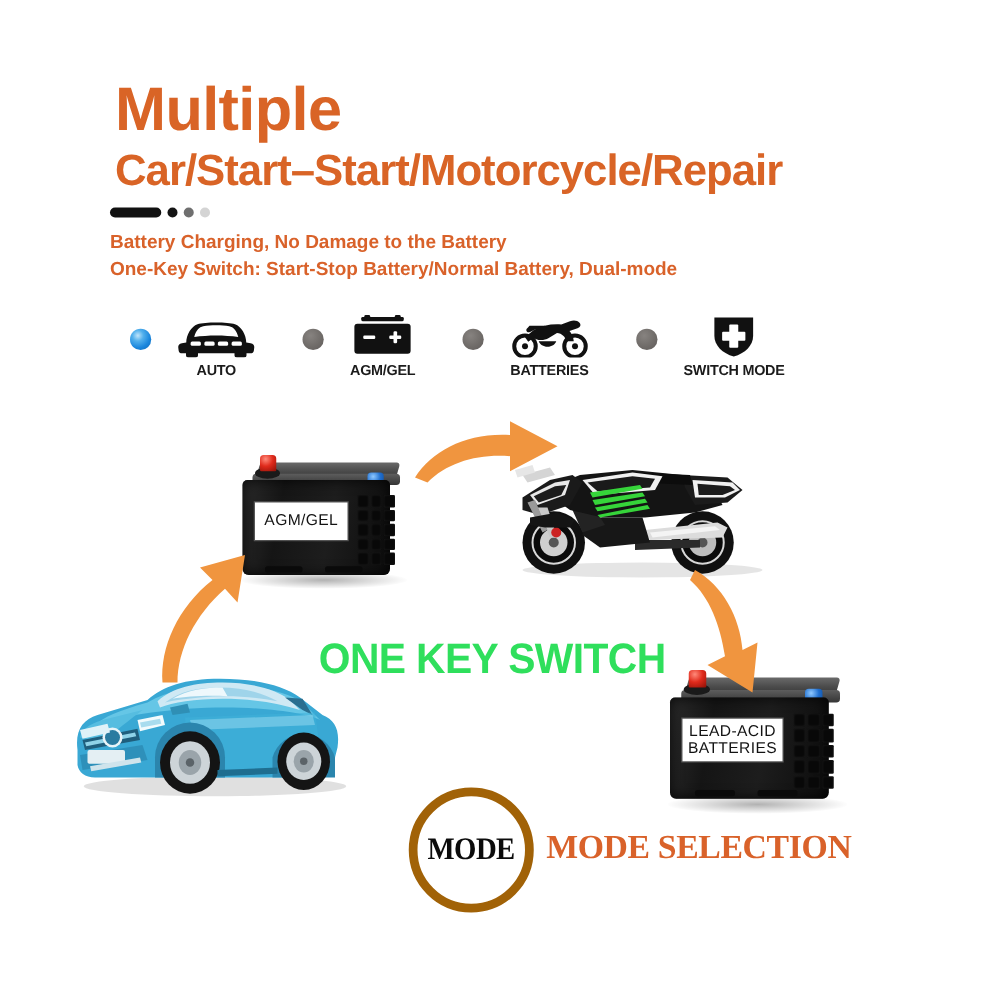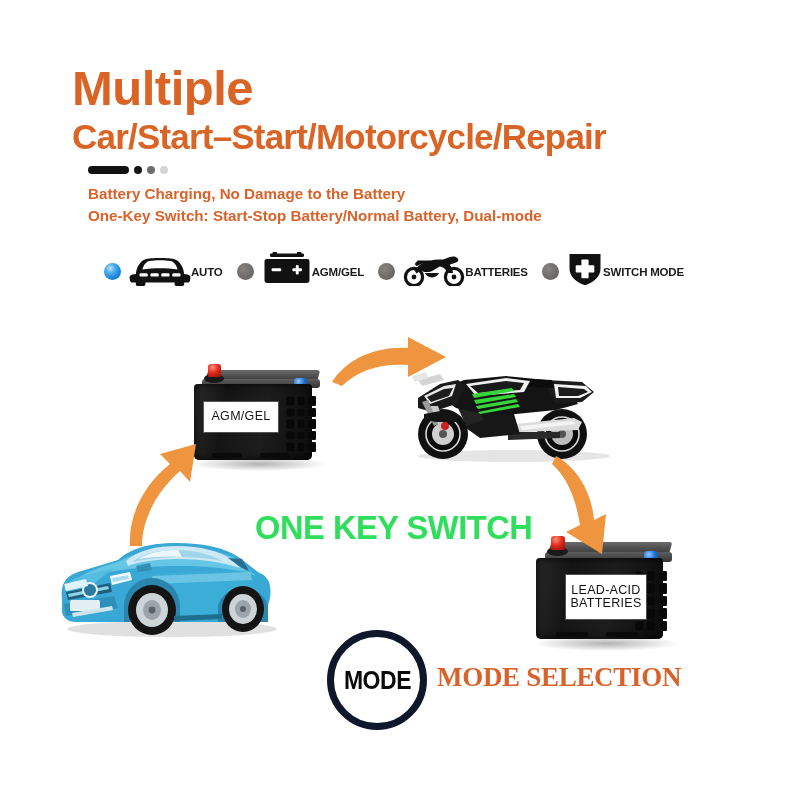--- a/index.html
+++ b/index.html
@@ -15,21 +15,21 @@
     position: relative;
     width: 800px;
     height: 800px;
     background: #ffffff;
     overflow: hidden;
   }
 
   
   #headline-block {
     position: absolute;
-    left: 72px;
+    left: 92px;
     top: 62px;
     width: 660px;
   }
   .title-line1 {
     font-size: 49px;
     line-height: 52px;
     font-weight: bold;
     color: #d96426;
     letter-spacing: -0.5px;
     white-space: nowrap;
@@ -96,21 +96,21 @@
   }
   .led.active {
     background: radial-gradient(circle at 37% 32%, #bfe4fb 0%, #52b0ec 28%, #1a86dd 62%, #1069b5 100%);
   }
   .led.inactive {
     background: radial-gradient(circle at 38% 33%, #878380 0%, #706c69 55%, #5f5b59 100%);
   }
   .mode-cell {
     flex: 0 0 auto;
     display: flex;
-    flex-direction: row;
+    flex-direction: column;
     align-items: center;
     justify-content: flex-start;
   }
   .mode-ico {
     height: 34px;
     display: flex;
     align-items: flex-end;
     justify-content: center;
   }
   .mode-label {
@@ -216,26 +216,27 @@
   }
 
   
   #mode-button {
     position: absolute;
     left: 327px;
     top: 630px;
     width: 100px;
     height: 100px;
     border-radius: 50%;
-    border: 7px solid #0f172a;
+    border: 7px solid #a16207;
     box-sizing: border-box;
     background: #ffffff;
     display: flex;
     align-items: center;
     justify-content: center;
+    font-family: Liberation Serif, serif;
   }
   #mode-button-text {
     font-size: 25px;
     font-weight: bold;
     color: #0b0b0b;
     letter-spacing: -0.5px;
     transform: scaleX(0.92);
   }
   #mode-selection-label {
     position: absolute;
@@ -408,21 +409,21 @@
       <span class="rib"></span>
         <span class="rib"></span>
         <span class="rib"></span>
       <span class="rib"></span>
         <span class="rib"></span>
         <span class="rib"></span>
       <span class="rib"></span>
         <span class="rib"></span>
         <span class="rib"></span>
     </div>
-    <div class="batt-label" style="left:16px; top:45px; width:80px; height:44px; font-size:12.5px;margin-left:20px;">
+    <div class="batt-label" style="left:16px; top:45px; width:80px; height:34px; font-size:12.5px;">
       <span>LEAD-ACID</span>
       <span>BATTERIES</span>
     </div>
     <div class="batt-foot" style="left:26px; top:102px; width:32px; height:5px;"></div>
     <div class="batt-foot" style="left:76px; top:102px; width:32px; height:5px;"></div>
   </div>
 
   <div id="moto-photo">
     <svg width="232" height="112" viewBox="0 0 232 112">
       <ellipse cx="118" cy="104" rx="96" ry="6" fill="rgba(0,0,0,.10)"></ellipse>

